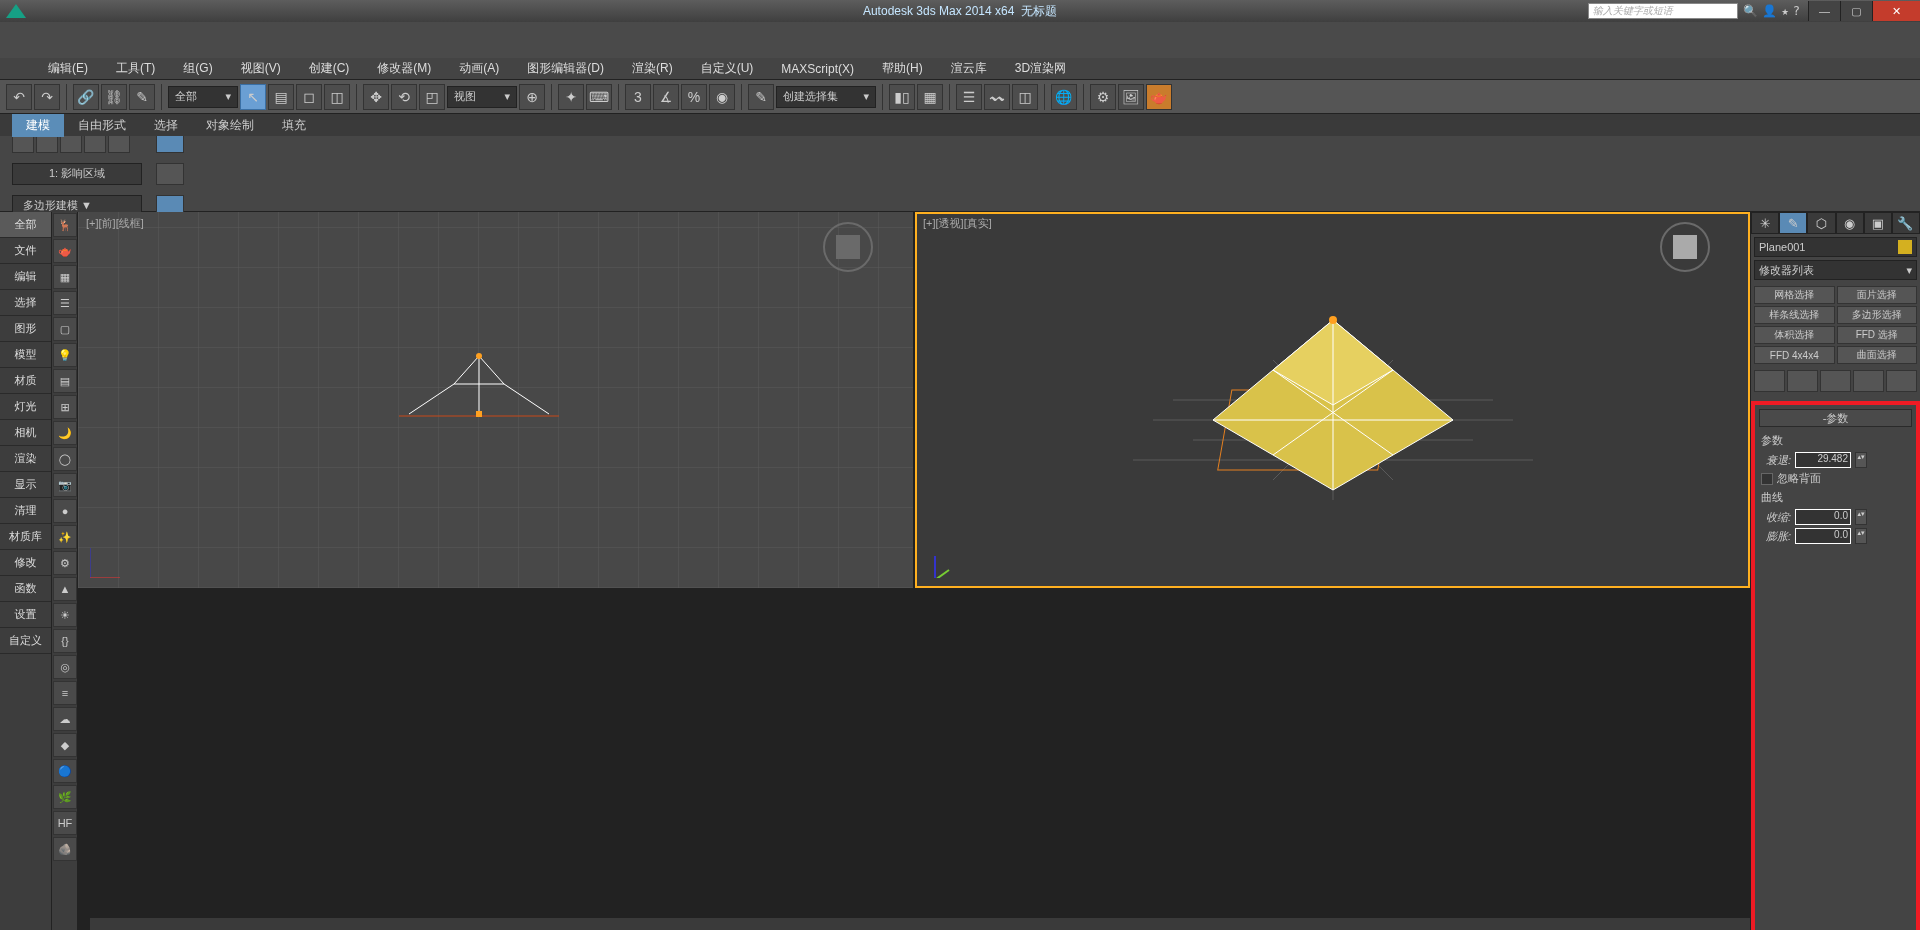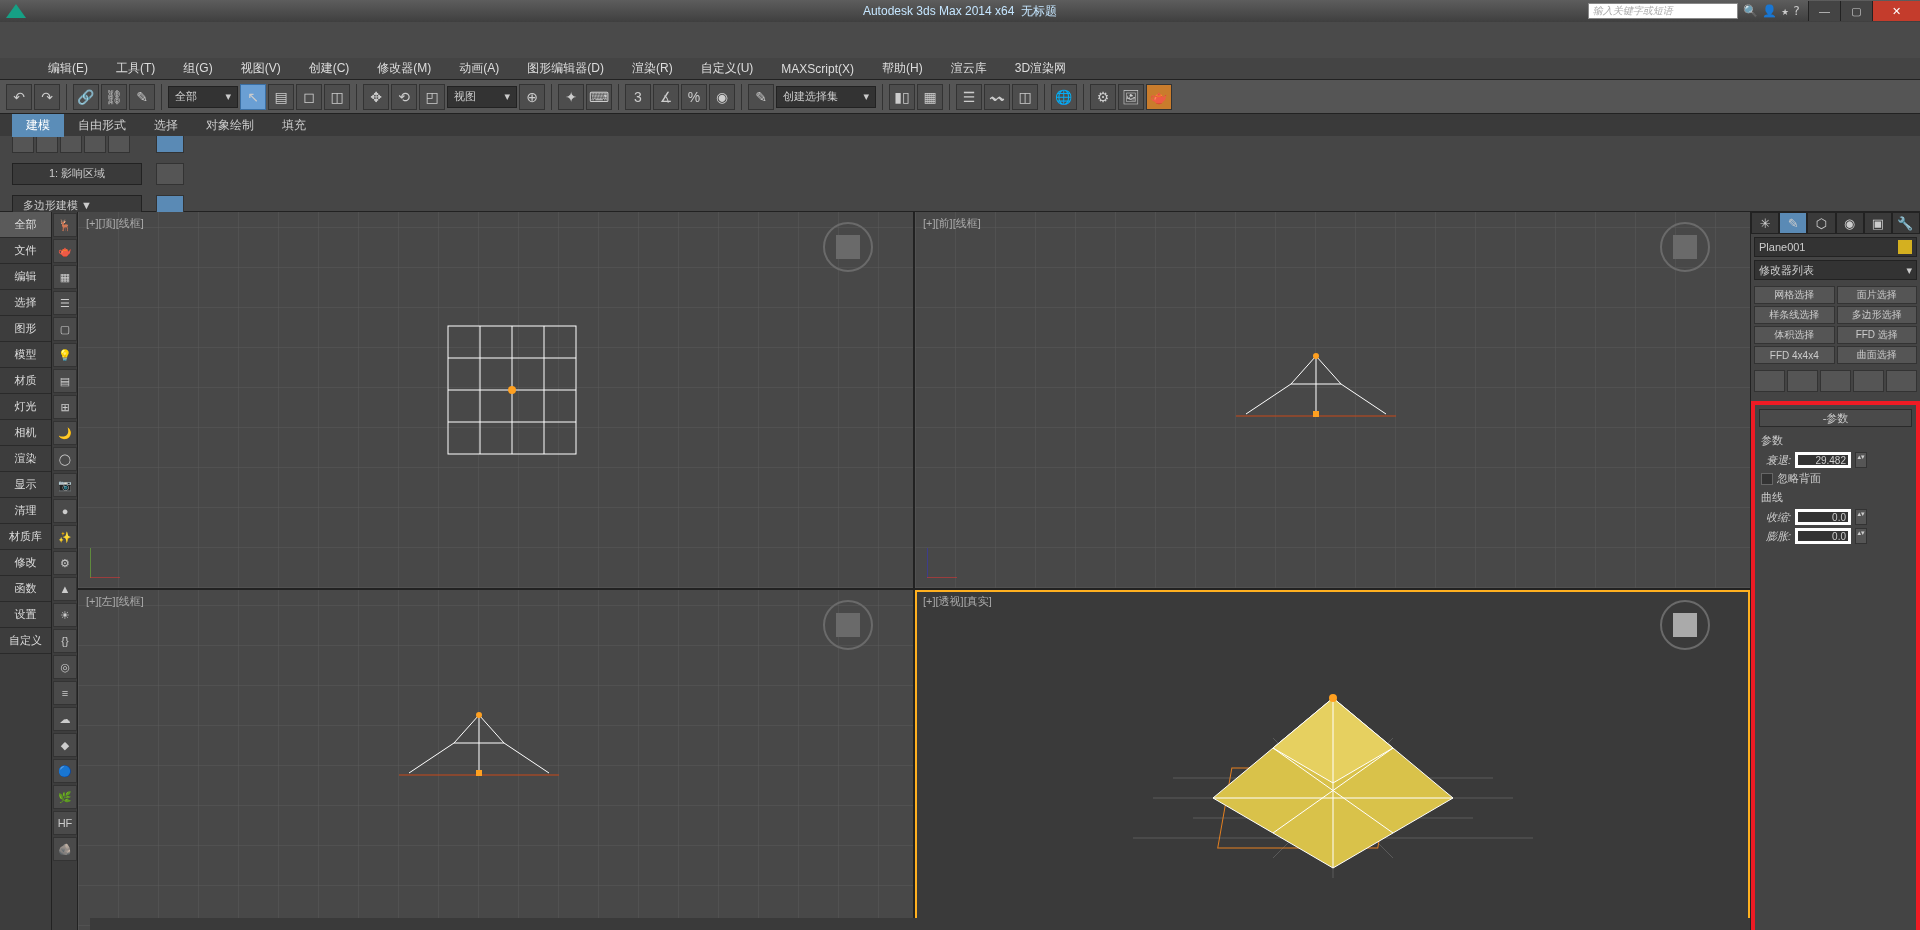--- a/index.html
+++ b/index.html
@@ -85,21 +85,21 @@
 .mod-btns { height: 22px; display: flex; gap: 2px; margin: 3px; }
 .mod-btn { flex: 1; background: #555; border: 1px solid #333; }
 
 
 .param-wrap { border: 4px solid #ee1b24; margin-top: 6px; padding: 4px; flex: 1; }
 .rollout-hdr { height: 18px; background: #4a4a4a; border: 1px solid #2a2a2a; text-align: center; font-size: 11px; color: #ccc; display: flex; align-items: center; justify-content: center; margin-bottom: 6px; }
 .param-section { margin: 4px 2px; }
 .param-lbl { font-size: 11px; color: #ccc; margin-bottom: 4px; }
 .param-row { display: flex; align-items: center; gap: 4px; margin: 3px 0; font-size: 11px; }
 .param-row label { min-width: 30px; text-align: right; font-style: italic; }
-.spinner { width: 56px; height: 16px; background: #333; border: 3px solid #ffffff; color: #ccc; padding: 0 2px; font-size: 10px; text-align: right; }
+.spinner { width: 56px; height: 16px; background: #333; border: 1px solid #ffffff; color: #ccc; padding: 0 2px; font-size: 10px; text-align: right; }
 .spin-btns { width: 12px; height: 16px; background: #555; border: 1px solid #333; font-size: 7px; text-align: center; }
 .chk { width: 12px; height: 12px; border: 1px solid #666; background: #333; }
 
 
 .hscroll { position: absolute; bottom: 0; left: 90px; right: 170px; height: 12px; background: #3a3a3a; }
 
 
 .glyph { font-family: monospace; font-size: 12px; }
 </style>
 </head>
@@ -278,41 +278,20 @@
     <div class="ic-btn">☁</div>
     <div class="ic-btn">◆</div>
     <div class="ic-btn">🔵</div>
     <div class="ic-btn">🌿</div>
     <div class="ic-btn">HF</div>
     <div class="ic-btn">🪨</div>
   </div>
 
   <div class="viewports">
 
-    <div class="viewport">
-      <div class="grid-ortho"></div>
-      <div class="vp-label">[+][顶][线框]</div>
-      <div class="vp-cube">
-          <div class="vp-cube-inner"></div>
-        </div>
-      <svg style="position:absolute;left:52%;top:30%;transform:translateX(-50%)" width="130" height="130">
-        <rect x="1" y="1" width="128" height="128" fill="none" stroke="#fff"></rect>
-        <line x1="1" y1="33" x2="129" y2="33" stroke="#fff"></line>
-        <line x1="1" y1="65" x2="129" y2="65" stroke="#fff"></line>
-        <line x1="1" y1="97" x2="129" y2="97" stroke="#fff"></line>
-        <line x1="33" y1="1" x2="33" y2="129" stroke="#fff"></line>
-        <line x1="65" y1="1" x2="65" y2="129" stroke="#fff"></line>
-        <line x1="97" y1="1" x2="97" y2="129" stroke="#fff"></line>
-        <circle cx="65" cy="65" r="4" fill="#ffa020"></circle>
-      </svg>
-      <svg class="axis" width="30" height="30">
-          <line x1="0" y1="30" x2="0" y2="0" stroke="#7c3"></line>
-          <line x1="0" y1="30" x2="30" y2="30" stroke="#e33"></line>
-        </svg>
-    </div>
 
     <div class="viewport">
       <div class="grid-ortho"></div>
       <div class="vp-label">[+][前][线框]</div>
       <div class="vp-cube">
           <div class="vp-cube-inner"></div>
         </div>
       <svg style="position:absolute;left:48%;top:35%;transform:translateX(-50%)" width="160" height="80">
         <polyline points="10,70 55,40 80,12 105,40 150,70" fill="none" stroke="#fff"></polyline>
         <line x1="55" y1="40" x2="105" y2="40" stroke="#fff"></line>
@@ -320,39 +299,20 @@
         <line x1="0" y1="72" x2="160" y2="72" stroke="#c84818"></line>
         <circle cx="80" cy="12" r="3" fill="#ffa020"></circle>
         <rect x="77" y="67" width="6" height="6" fill="#ffa020"></rect>
       </svg>
       <svg class="axis" width="30" height="30">
           <line x1="0" y1="30" x2="0" y2="0" stroke="#33c"></line>
           <line x1="0" y1="30" x2="30" y2="30" stroke="#e33"></line>
         </svg>
     </div>
 
-    <div class="viewport">
-      <div class="grid-ortho"></div>
-      <div class="vp-label">[+][左][线框]</div>
-      <div class="vp-cube">
-          <div class="vp-cube-inner"></div>
-        </div>
-      <svg style="position:absolute;left:48%;top:30%;transform:translateX(-50%)" width="160" height="80">
-        <polyline points="10,70 55,40 80,12 105,40 150,70" fill="none" stroke="#fff"></polyline>
-        <line x1="55" y1="40" x2="105" y2="40" stroke="#fff"></line>
-        <line x1="80" y1="12" x2="80" y2="70" stroke="#fff"></line>
-        <line x1="0" y1="72" x2="160" y2="72" stroke="#c84818"></line>
-        <circle cx="80" cy="12" r="3" fill="#ffa020"></circle>
-        <rect x="77" y="67" width="6" height="6" fill="#ffa020"></rect>
-      </svg>
-      <svg class="axis" width="30" height="30">
-          <line x1="0" y1="30" x2="0" y2="0" stroke="#33c"></line>
-          <line x1="0" y1="30" x2="30" y2="30" stroke="#7c3"></line>
-        </svg>
-    </div>
 
     <div class="viewport perspective active">
       <div class="vp-label">[+][透视][真实]</div>
       <div class="vp-cube">
           <div class="vp-cube-inner" style="background:#aaa"></div>
         </div>
       <svg style="position:absolute;left:50%;top:50%;transform:translate(-50%,-50%)" width="420" height="260">
 
         <g stroke="#5a5a5a">
           <line x1="30" y1="150" x2="390" y2="150"></line>

